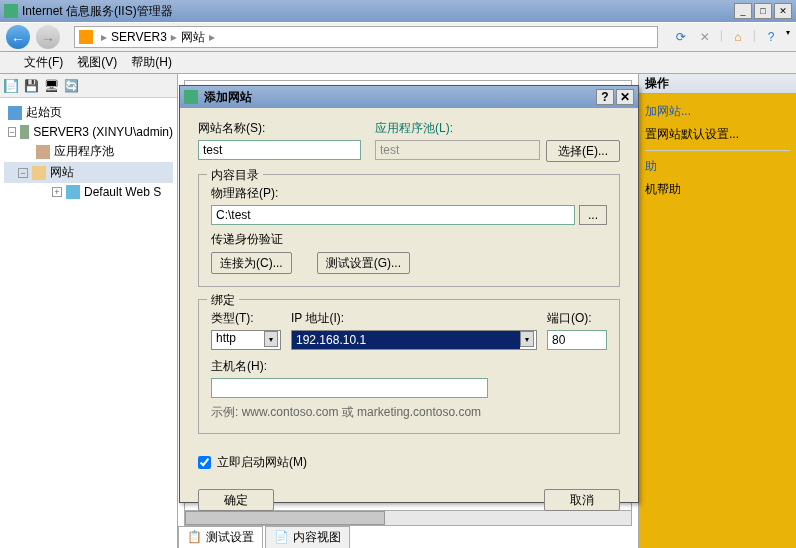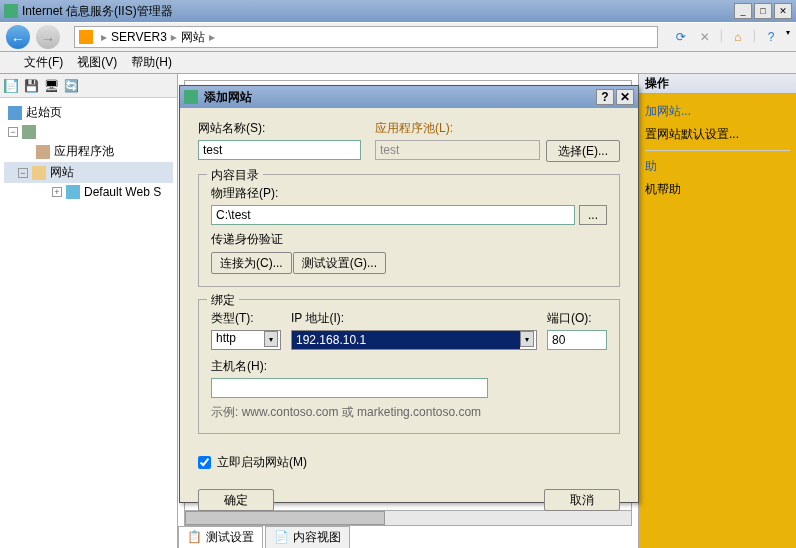--- a/index.html
+++ b/index.html
@@ -53,21 +53,21 @@
 .btab.active { background: #fff; border-bottom-color: #fff; }
 
 
 .dialog { position: absolute; left: 179px; top: 85px; width: 460px; height: 418px; background: #ece9d8; border: 1px solid #555; box-shadow: 2px 2px 4px rgba(0,0,0,0.3); z-index: 100; }
 .dialog .dlgtitle { height: 22px; background: linear-gradient(#9db6d8, #7a9bc8); display: flex; align-items: center; padding: 0 4px; }
 .dialog .dlgtitle .dico { width: 14px; height: 14px; background: #4a7; margin-right: 6px; }
 .dialog .dlgtitle .dtxt { flex: 1; font-weight: bold; }
 .dialog .dlgtitle .dbtn { width: 18px; height: 16px; background: #e8e8e8; border: 1px solid #888; display: flex; align-items: center; justify-content: center; font-size: 10px; margin-left: 2px; }
 .dialog .dlgbody { padding: 12px 18px; }
 .dlglabel { margin-bottom: 3px; }
-.dlglabel.disabled { color: #a16207; }
+.dlglabel.disabled { color: #0f766e; }
 .dlginput { height: 20px; background: #fff; border: 1px solid #7a9; padding: 0 4px; }
 .dlginput.disabled { background: #ece9d8; border-color: #aaa; color: #888; }
 .dlgbtn { height: 22px; min-width: 74px; background: #ece9d8; border: 1px solid #888; border-radius: 2px; padding: 0 8px; cursor: pointer; }
 .fieldset { border: 1px solid #aaa; padding: 10px 12px 12px; margin-top: 12px; position: relative; }
 .fieldset .legend { position: absolute; top: -8px; left: 8px; background: #ece9d8; padding: 0 4px; }
 .dlgselect { height: 20px; background: #fff; border: 1px solid #888; display: flex; align-items: flex-start; justify-content: space-between; padding: 0 2px 0 4px; }
 .dlgselect .sdd { width: 14px; height: 16px; background: #ddd; border: 1px solid #888; display: flex; align-items: center; justify-content: center; font-size: 8px; }
 .ipfield { background: #0a246a; color: #fff; flex: 1; height: 18px; padding: 0 4px; display: flex; align-items: center; }
 .dlgexample { color: #666; margin-top: 6px; }
 .dlgcheck { display: flex; align-items: center; gap: 6px; margin-top: 20px; }
@@ -129,20 +129,21 @@
       <span class="toolico">🔄</span>
     </div>
     <div class="tree">
       <div class="treenode">
         <span class="tico" style="background:#5a9cd6"></span>
         <span>起始页</span>
       </div>
       <div class="treenode">
         <span class="texpand">−</span>
         <span class="tico" style="background:#8a8"></span>
+        <span>SERVER3 (XINYU\admin)</span>
       </div>
       <div class="treenode indent2">
         <span class="tico" style="background:#ca8"></span>
         <span>应用程序池</span>
       </div>
       <div class="treenode indent1 sel">
         <span class="texpand">−</span>
         <span class="tico" style="background:#ec8"></span>
         <span>网站</span>
       </div>
@@ -212,21 +213,21 @@
     </div>
 
     <div class="fieldset">
       <div class="legend">内容目录</div>
       <div class="dlglabel">物理路径(P):</div>
       <div style="display:flex">
         <input class="dlginput" style="flex: 1 1 0%;" value="C:\test">
         <div class="browsebtn">...</div>
       </div>
       <div class="dlglabel" style="margin-top:6px">传递身份验证</div>
-      <div style="display:flex;gap:1px;margin-top:4px">
+      <div style="display:flex;gap:25px;margin-top:4px">
         <button class="dlgbtn">连接为(C)...</button>
         <button class="dlgbtn">测试设置(G)...</button>
       </div>
     </div>
 
     <div class="fieldset">
       <div class="legend">绑定</div>
       <div style="display:flex;gap:10px">
         <div style="width:70px">
           <div class="dlglabel">类型(T):</div>

